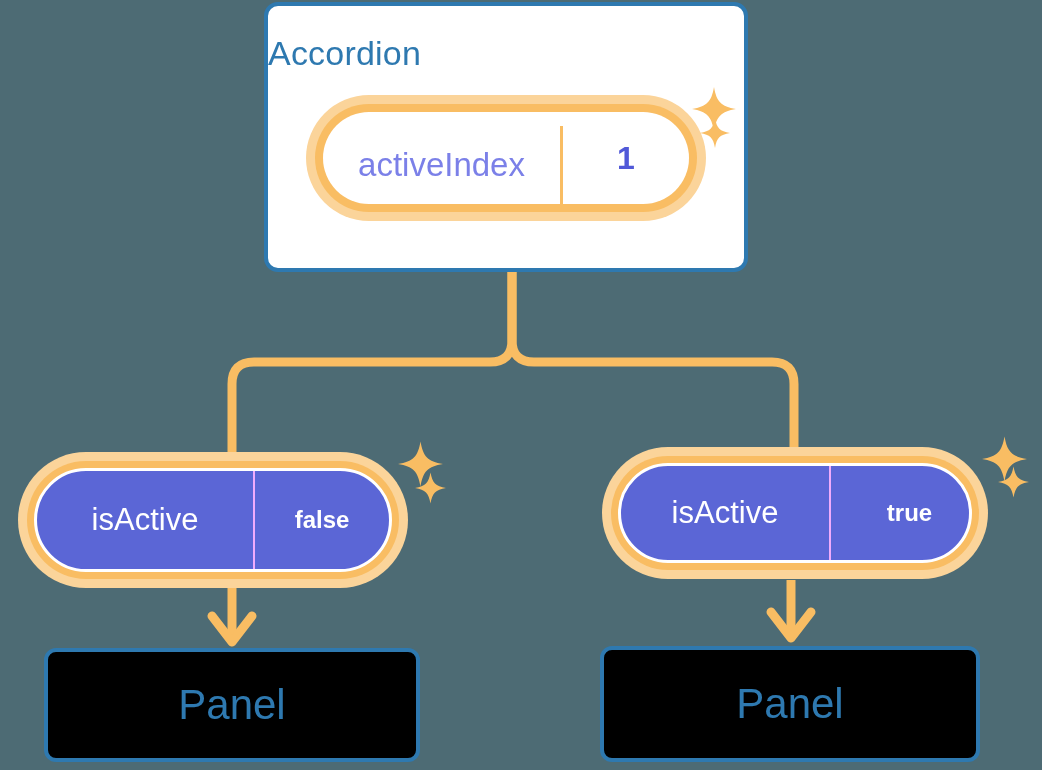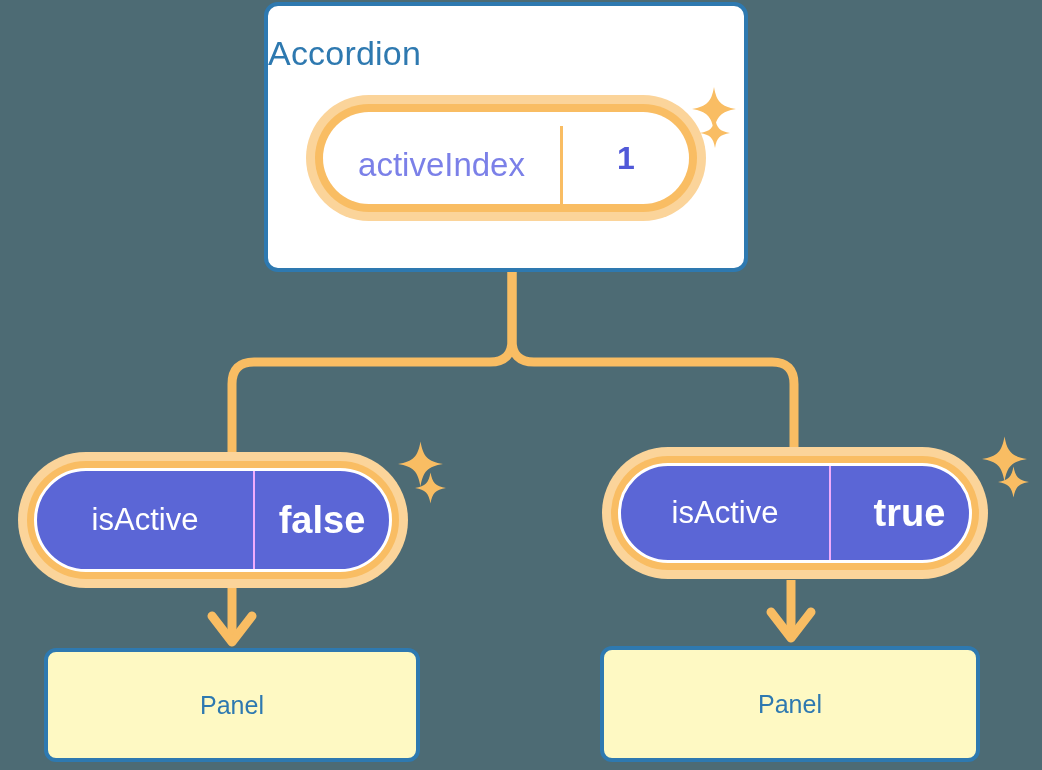--- a/index.html
+++ b/index.html
@@ -122,21 +122,21 @@
     background: #5b66d6;
     border: 3px solid #ffffff;
   }
   .pill-state .pill-key {
     color: #ffffff;
     font-size: 31px;
     border-right: 2px solid #f0abfc;
   }
   .pill-state .pill-val {
     color: #ffffff;
-    font-size: 38px;
+    font-size: 24px;
     font-weight: bold;
   }
 
   #isactive-false-pill {
     left: 18px;
     top: 452px;
     width: 390px;
     height: 136px;
   }
   #isactive-false-pill .pill-key { flex: 0 0 218px; }
@@ -147,29 +147,29 @@
     top: 447px;
     width: 386px;
     height: 132px;
   }
   #isactive-true-pill .pill-key { flex: 0 0 210px; }
   #isactive-true-pill .pill-val { flex: 1; padding-left: 19px; }
 
   
   .panel-box {
     position: absolute;
-    background: #fef9c3;
+    background: #000000;
     border: 4px solid #2e79b0;
     border-radius: 12px;
     box-sizing: border-box;
     display: flex;
     align-items: center;
     justify-content: center;
     color: #2e79b0;
-    font-size: 25px;
+    font-size: 42px;
   }
   #panel-left {
     left: 44px;
     top: 648px;
     width: 376px;
     height: 114px;
   }
   #panel-right {
     left: 600px;
     top: 646px;

